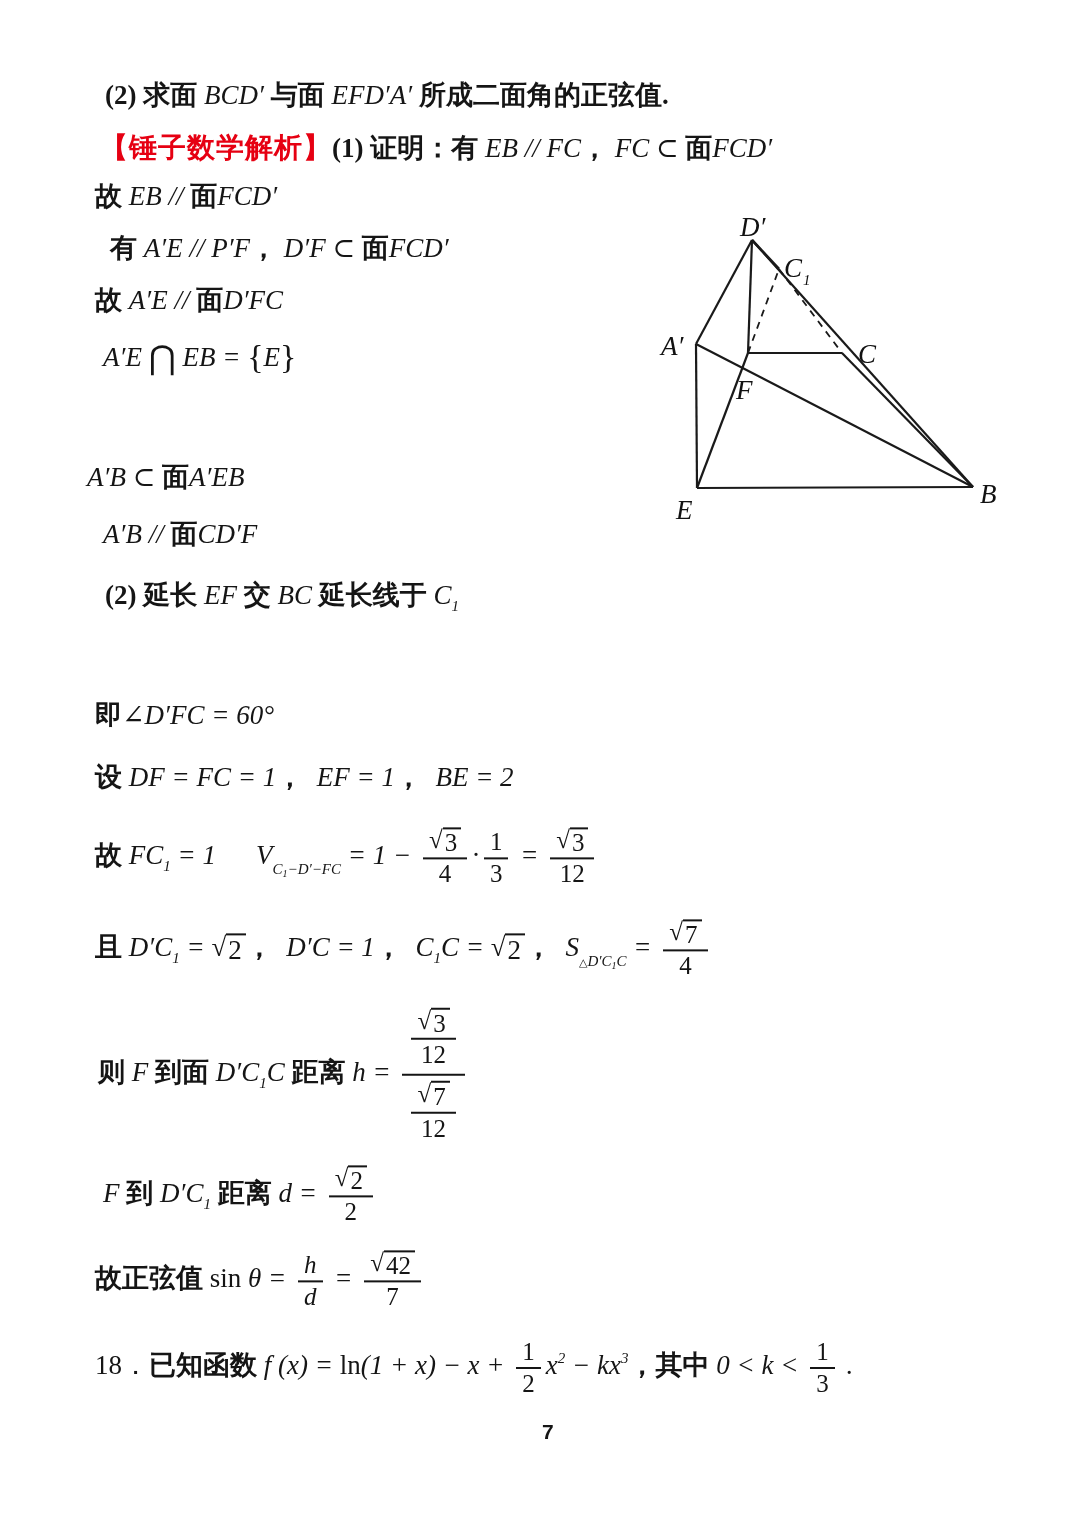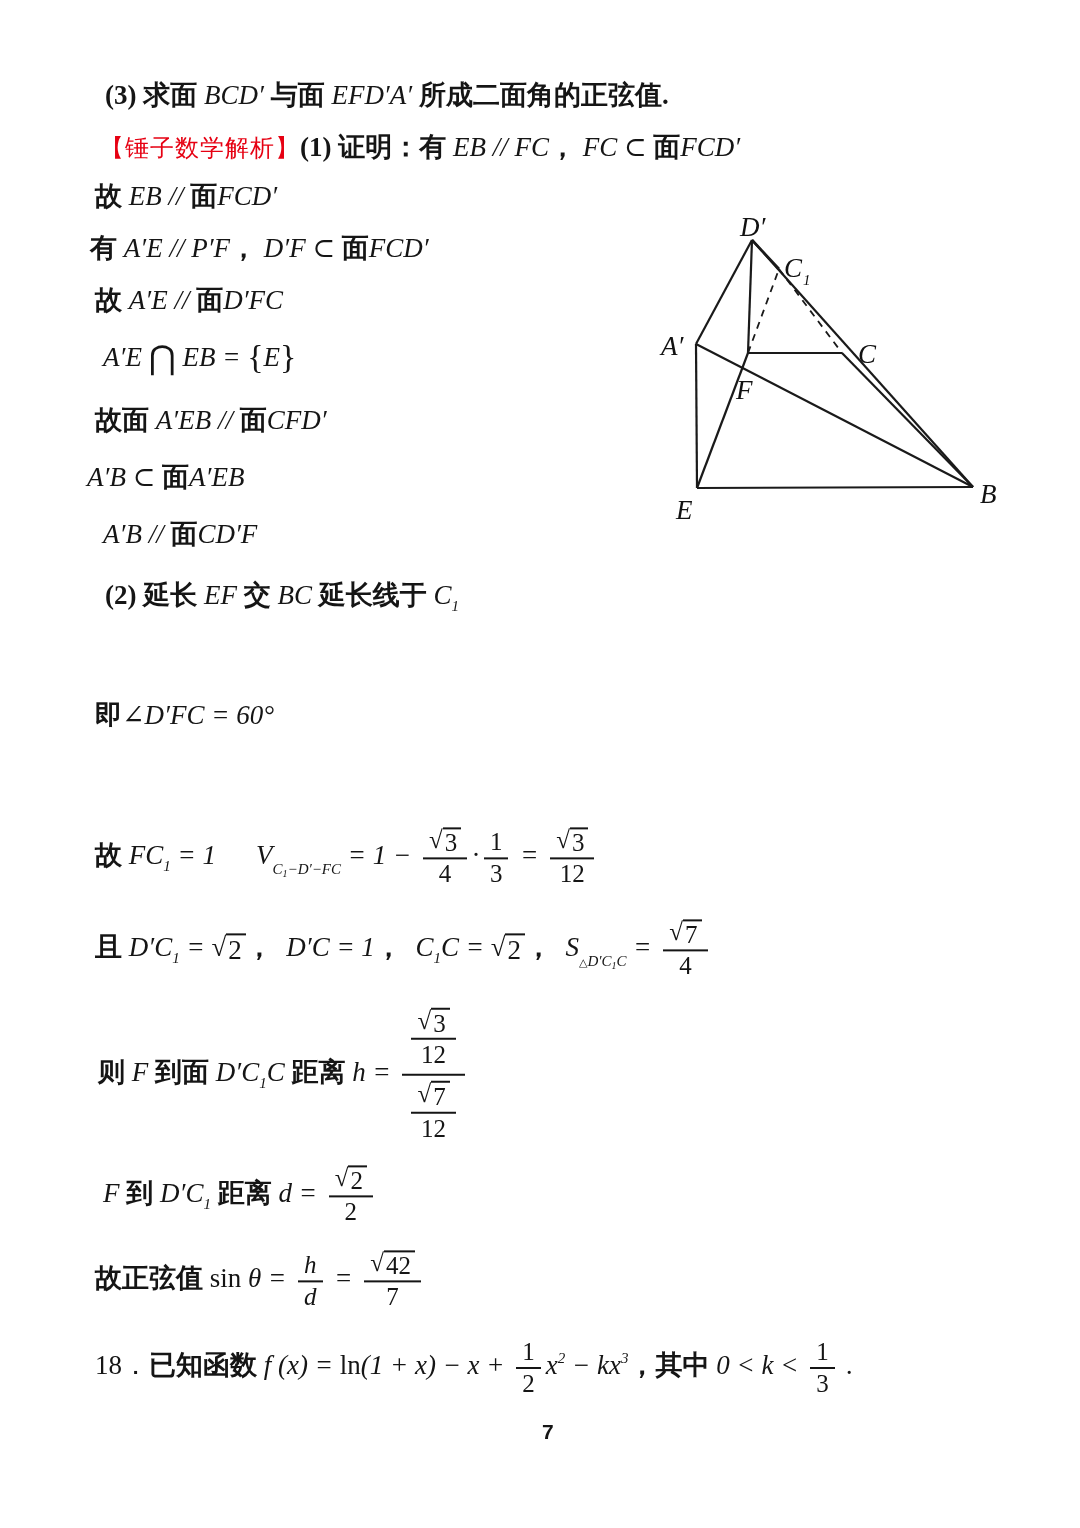--- a/index.html
+++ b/index.html
@@ -1,22 +1,22 @@
 <!DOCTYPE html>
 <html><head>
 <meta charset="utf-8">
 <style>
   html,body{margin:0;padding:0;background:#ffffff;}
   .page{position:relative;width:1080px;height:1528px;background:#ffffff;overflow:hidden;
         font-family:"Liberation Serif","DejaVu Serif",serif;color:#151515;}
   .line{position:absolute;transform:translateY(-50%);white-space:pre;font-size:27px;line-height:1.25;}
   .c{font-style:normal;font-weight:600;font-family:"Liberation Serif","DejaVu Serif",serif;}
   .m{font-style:italic;font-family:"Liberation Serif","DejaVu Serif","DejaVu Sans",serif;}
-  .red{color:#e60012;font-weight:400;font-style:normal;letter-spacing:1px;
-       font-family:"Liberation Sans","DejaVu Sans",sans-serif;font-size:24px;}
+  .red{color:#e60012;font-weight:700;font-style:normal;letter-spacing:1px;
+       font-family:"Liberation Sans","DejaVu Sans",sans-serif;font-size:28px;}
   .no{font-weight:400;font-style:normal;}
   sub.s1{font-size:15px;font-style:italic;vertical-align:-7px;line-height:1;}
   sup.s2{font-size:15px;font-style:italic;vertical-align:11px;line-height:1;}
   .vsub{font-size:15px;font-style:italic;vertical-align:-10px;line-height:1;display:inline-block;text-align:right;}
   .tiny{font-size:10px;vertical-align:-3px;}
   .tri{font-style:normal;font-size:11px;}
   .cap{font-size:33px;font-style:normal;vertical-align:-3px;}
   .brace{font-size:34px;font-style:normal;vertical-align:-2px;}
   .frac{display:inline-flex;flex-direction:column;align-items:center;vertical-align:middle;
         font-size:25px;line-height:1.12;margin:0 5px;text-align:center;font-style:normal;}
@@ -34,43 +34,43 @@
   .fig text{font-family:"Liberation Serif","DejaVu Serif",serif;font-style:italic;fill:#111;font-size:27px;}
   .fig text.figsub{font-size:15px;}
   .pageno{position:absolute;left:542px;top:1432px;transform:translateY(-50%);
           font-size:21px;font-weight:700;font-family:"Liberation Sans","DejaVu Sans",sans-serif;}
 </style>
 </head>
 <body>
 
 <div class="page">
 
-  <div class="line" style="left:105px;top:96px"><span class="c">(3) 求面 </span><span class="m">BCD′</span><span class="c"> 与面 </span><span class="m">EFD′A′</span><span class="c"> 所成二面角的正弦值.</span></div>
+  <div class="line" style="left:105px;top:96px"><span class="c">(2) 求面 </span><span class="m">BCD′</span><span class="c"> 与面 </span><span class="m">EFD′A′</span><span class="c"> 所成二面角的正弦值.</span></div>
 
   <div class="line" style="left:100px;top:148px"><span class="red">【锤子数学解析】</span><span class="c">(1) 证明：有 </span><span class="m">EB // FC</span><span class="c">， </span><span class="m">FC ⊂ </span><span class="c">面</span><span class="m">FCD′</span></div>
 
   <div class="line" style="left:95px;top:197px"><span class="c">故 </span><span class="m">EB // </span><span class="c">面</span><span class="m">FCD′</span></div>
 
-  <div class="line" style="left:90px;top:249px"><span class="c">有 </span><span class="m">A′E // P′F</span><span class="c">， </span><span class="m">D′F ⊂ </span><span class="c">面</span><span class="m">FCD′</span></div>
+  <div class="line" style="left:110px;top:249px"><span class="c">有 </span><span class="m">A′E // P′F</span><span class="c">， </span><span class="m">D′F ⊂ </span><span class="c">面</span><span class="m">FCD′</span></div>
 
   <div class="line" style="left:95px;top:301px"><span class="c">故 </span><span class="m">A′E // </span><span class="c">面</span><span class="m">D′FC</span></div>
 
   <div class="line" style="left:103px;top:358px"><span class="m">A′E </span><span class="m cap">⋂</span><span class="m"> EB = </span><span class="m brace">{</span><span class="m">E</span><span class="m brace">}</span></div>
 
-  <div class="line" style="left:95px;top:421px"><span class="c">故面 </span><span class="m">A′EB // </span><span class="c">面</span><span class="m">CFD′</span></div>
 
   <div class="line" style="left:87px;top:478px"><span class="m">A′B ⊂ </span><span class="c">面</span><span class="m">A′EB</span></div>
 
   <div class="line" style="left:103px;top:535px"><span class="m">A′B // </span><span class="c">面</span><span class="m">CD′F</span></div>
 
   <div class="line" style="left:105px;top:596px"><span class="c">(2) 延长 </span><span class="m">EF</span><span class="c"> 交 </span><span class="m">BC</span><span class="c"> 延长线于 </span><span class="m">C</span><sub class="s1">1</sub></div>
 
 
   <div class="line" style="left:95px;top:716px"><span class="c">即</span><span class="m">∠D′FC = 60°</span></div>
 
+  <div class="line" style="left:95px;top:778px"><span class="c">设 </span><span class="m">DF = FC = 1</span><span class="c">，  </span><span class="m">EF = 1</span><span class="c">，  </span><span class="m">BE = 2</span></div>
 
   <div class="line" style="left:95px;top:858px"><span class="c">故 </span><span class="m">FC</span><sub class="s1">1</sub><span class="m"> = 1</span><span class="gap"></span><span class="m">V</span><sub class="vsub"><span>C</span><span class="tiny">1</span><span>−D′−FC</span></sub><span class="m"> = 1 − </span><span class="frac"><span class="num"><span class="sqrt"><span class="rsign">√</span><span class="rbody">3</span></span></span><span class="den">4</span></span><span class="m">·</span><span class="frac"><span class="num">1</span><span class="den">3</span></span><span class="m"> = </span><span class="frac"><span class="num"><span class="sqrt"><span class="rsign">√</span><span class="rbody">3</span></span></span><span class="den">12</span></span></div>
 
   <div class="line" style="left:95px;top:950px"><span class="c">且 </span><span class="m">D′C</span><sub class="s1">1</sub><span class="m"> = </span><span class="sqrt"><span class="rsign">√</span><span class="rbody">2</span></span><span class="c">，  </span><span class="m">D′C = 1</span><span class="c">，  </span><span class="m">C</span><sub class="s1">1</sub><span class="m">C = </span><span class="sqrt"><span class="rsign">√</span><span class="rbody">2</span></span><span class="c">，  </span><span class="m">S</span><sub class="vsub"><span class="tri">△</span><span>D′C</span><span class="tiny">1</span><span>C</span></sub><span class="m"> = </span><span class="frac"><span class="num"><span class="sqrt"><span class="rsign">√</span><span class="rbody">7</span></span></span><span class="den">4</span></span></div>
 
   <div class="line" style="left:98px;top:1075px"><span class="c">则 </span><span class="m">F</span><span class="c"> 到面 </span><span class="m">D′C</span><sub class="s1">1</sub><span class="m">C</span><span class="c"> 距离 </span><span class="m">h = </span><span class="frac bigfrac"><span class="num"><span class="frac"><span class="num"><span class="sqrt"><span class="rsign">√</span><span class="rbody">3</span></span></span><span class="den">12</span></span></span><span class="den"><span class="frac"><span class="num"><span class="sqrt"><span class="rsign">√</span><span class="rbody">7</span></span></span><span class="den">12</span></span></span></span></div>
 
   <div class="line" style="left:103px;top:1196px"><span class="m">F</span><span class="c"> 到 </span><span class="m">D′C</span><sub class="s1">1</sub><span class="c"> 距离 </span><span class="m">d = </span><span class="frac"><span class="num"><span class="sqrt"><span class="rsign">√</span><span class="rbody">2</span></span></span><span class="den">2</span></span></div>
 
   <div class="line" style="left:95px;top:1281px"><span class="c">故正弦值 </span><span class="c" style="font-weight:400">sin</span><span class="m"> θ = </span><span class="frac"><span class="num m">h</span><span class="den m">d</span></span><span class="m"> = </span><span class="frac"><span class="num"><span class="sqrt"><span class="rsign">√</span><span class="rbody">42</span></span></span><span class="den">7</span></span></div>

